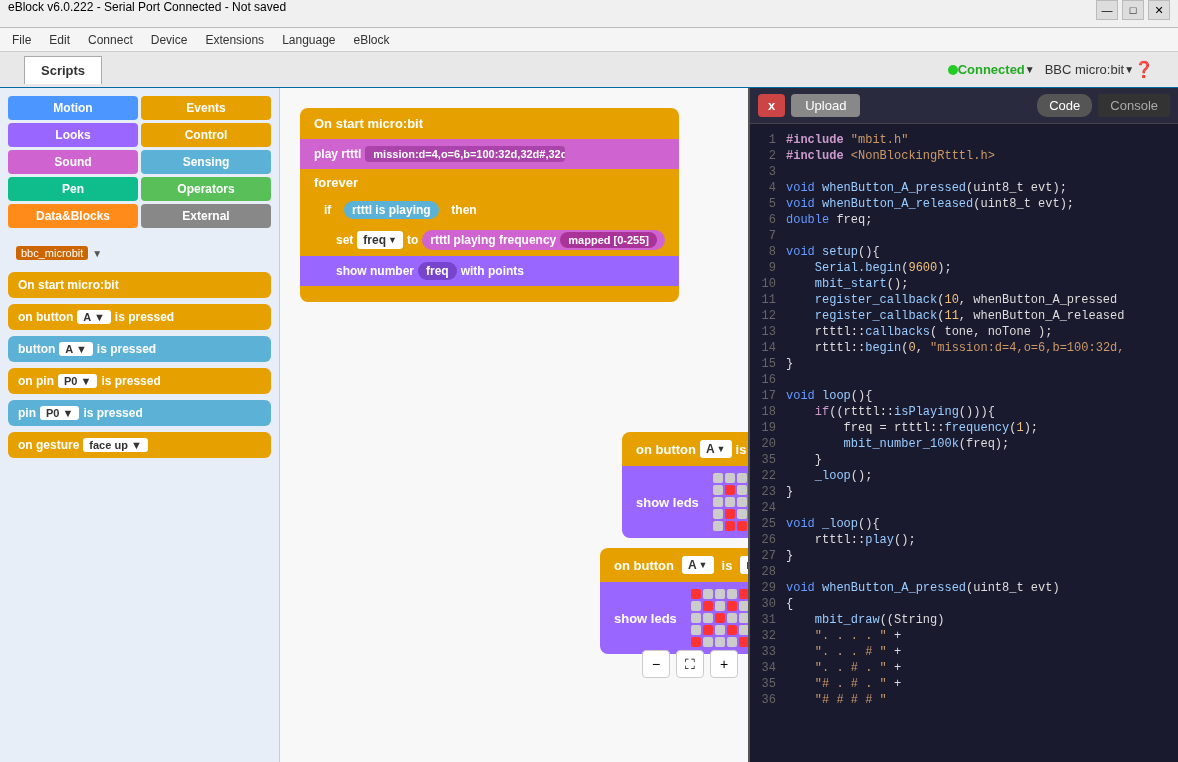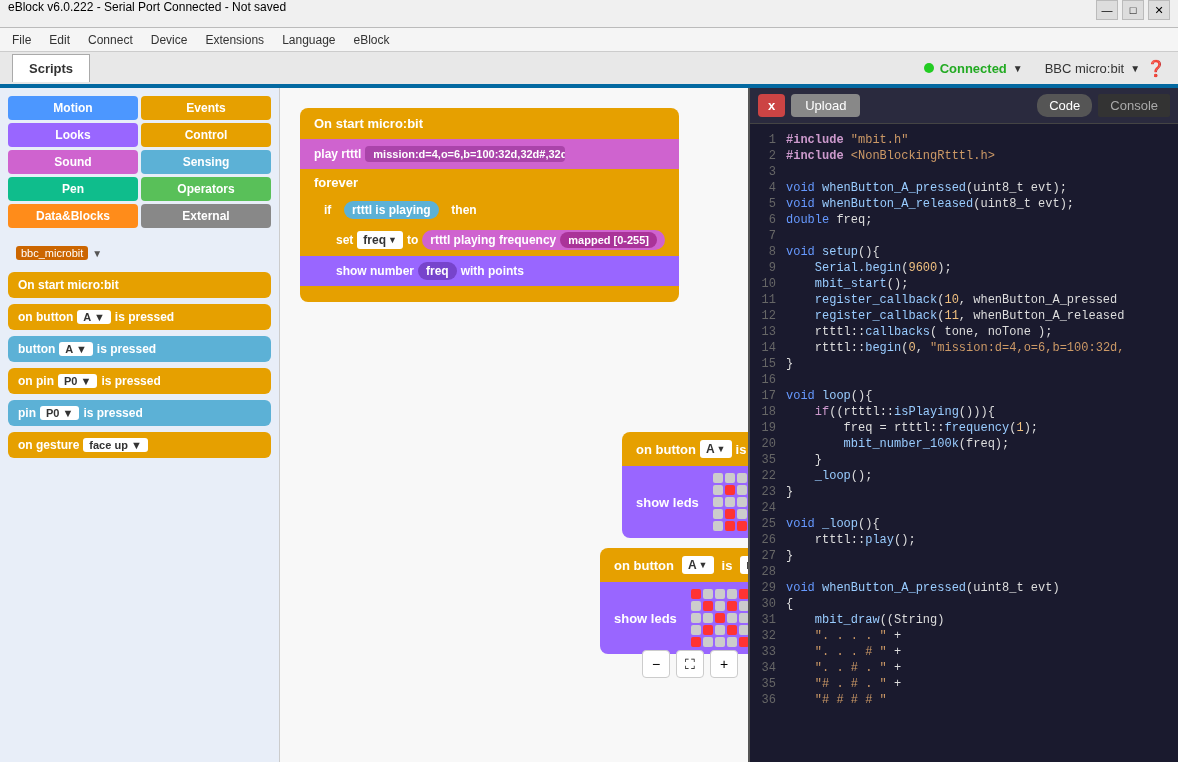--- a/index.html
+++ b/index.html
@@ -49,36 +49,36 @@
       flex-direction: column;
       height: calc(762px - 28px - 24px);
     }
 
     
     #toolbar {
       background: #e8e8e8;
       height: 36px;
       display: flex;
       align-items: center;
-      padding: 0 12px;
-      border-bottom: 4px solid #0369a1;
+      padding: 0 24px;
+      border-bottom: 1px solid #0369a1;
       gap: 16px;
     }
     #scripts-tab {
       background: white;
       border: 1px solid #aaa;
       border-bottom: none;
       padding: 6px 16px;
       font-size: 13px;
       font-weight: bold;
       color: #333;
       cursor: pointer;
     }
     #connection-status {
-      display: flex; align-items: center; gap: 6px;
+      display: flex; align-items: center; 
       font-size: 13px; color: #333; margin-left: auto;
     }
     .green-dot { width: 10px; height: 10px; background: #22cc22; border-radius: 50%; }
     #connected-label { color: #22aa22; font-weight: bold; }
     #device-label { font-size: 13px; color: #333; }
     #help-icon { color: #4488ff; font-size: 16px; cursor: pointer; }
 
     
     #content-area {
       display: flex;

